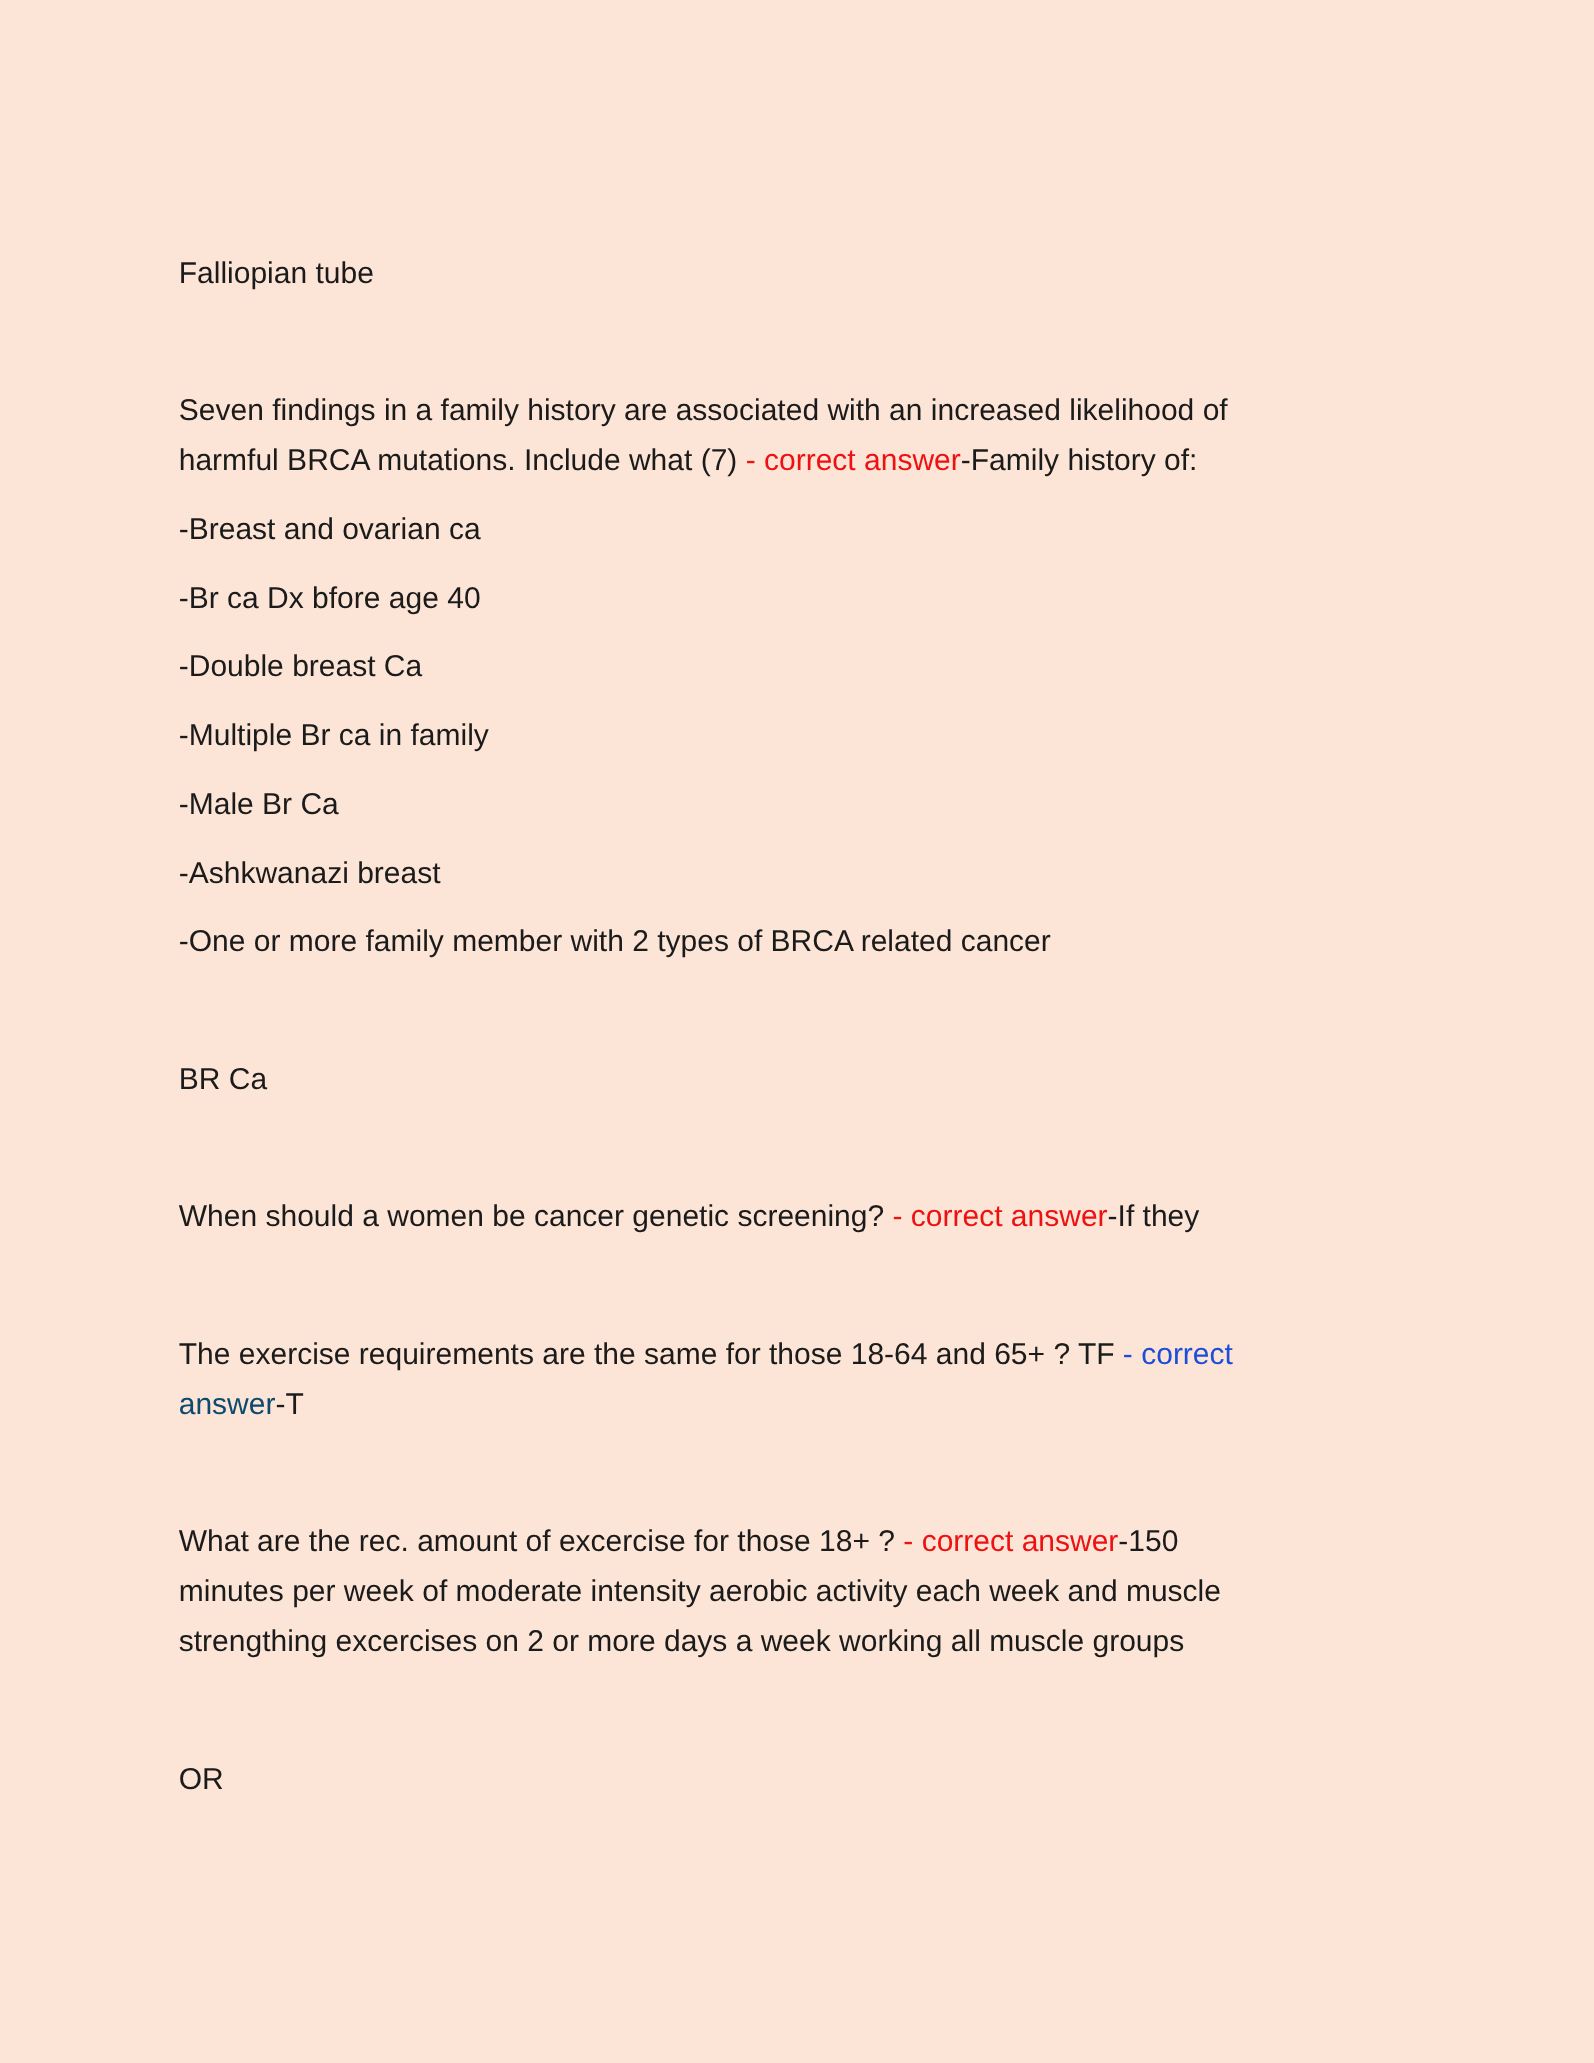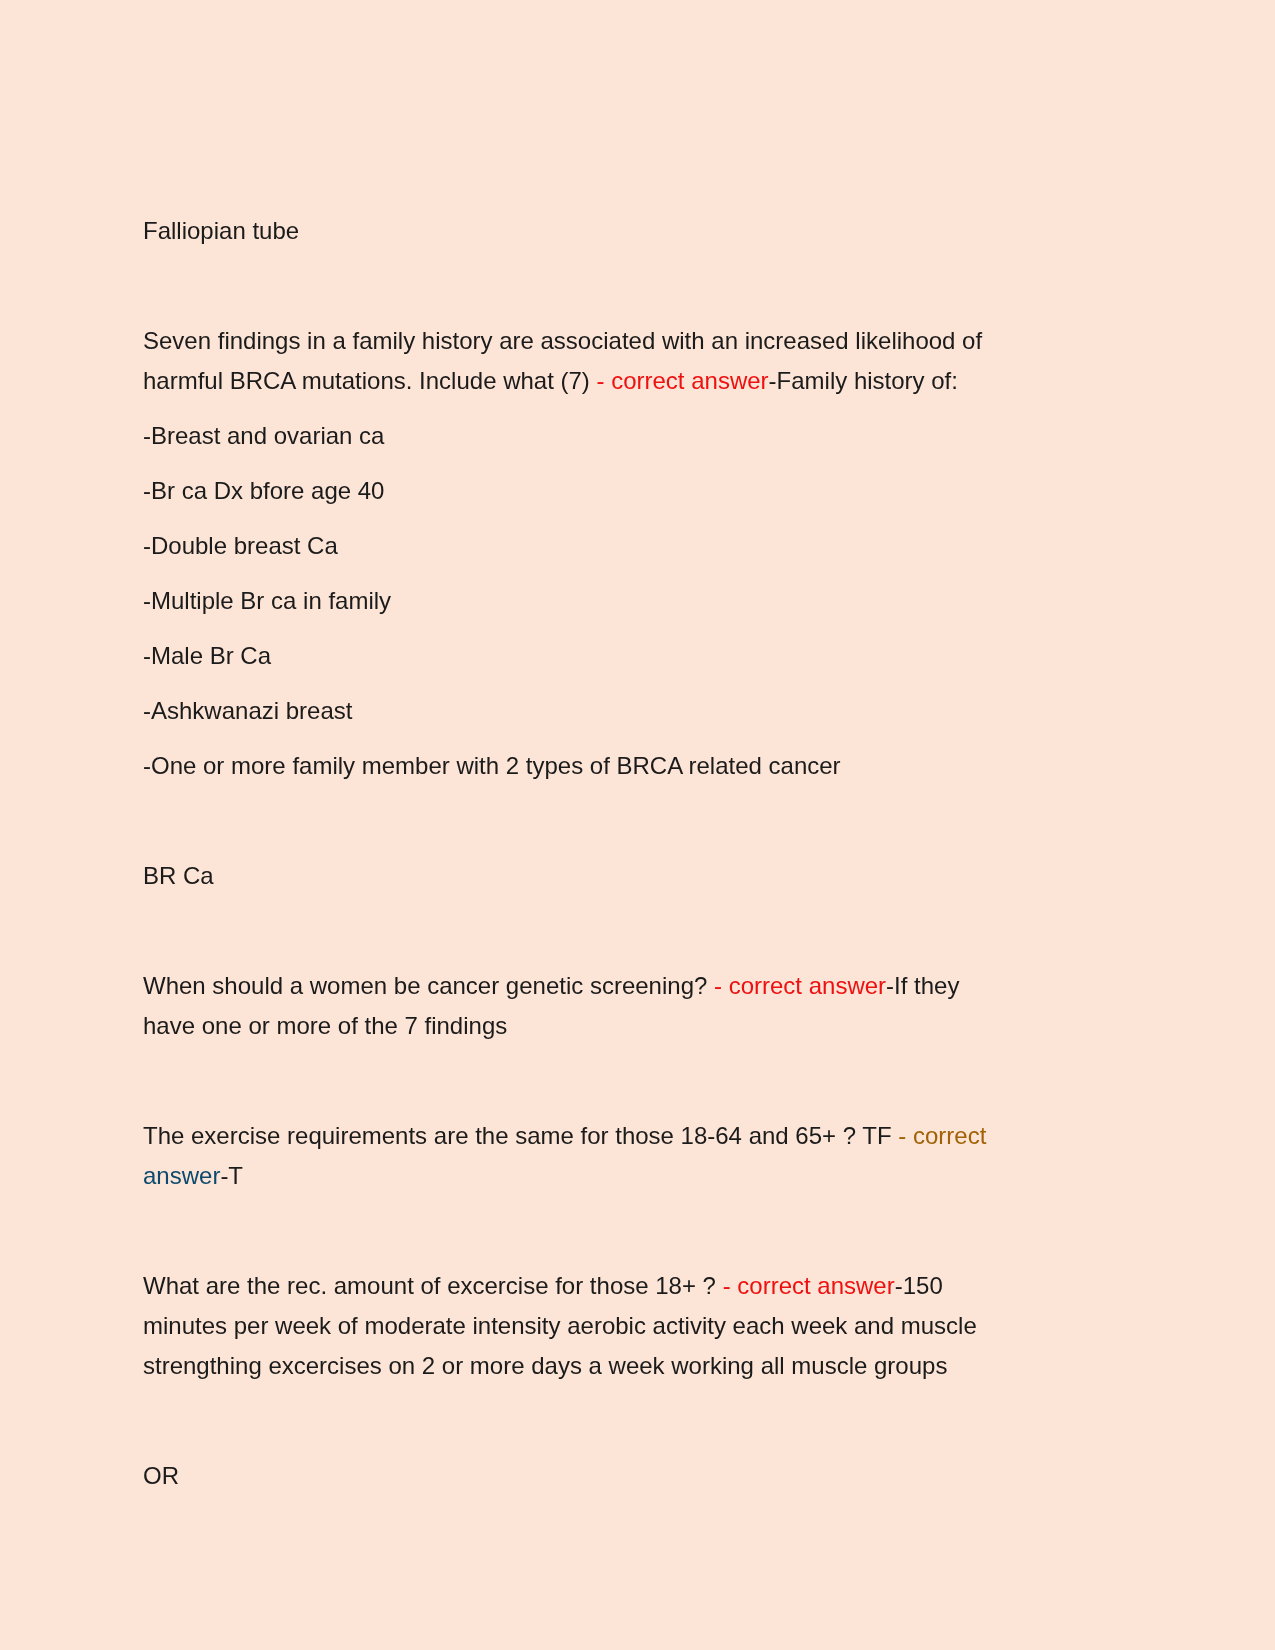--- a/index.html
+++ b/index.html
@@ -7,21 +7,20 @@
     width: 1275px;
     height: 1650px;
     background: #fce4d6;
     overflow: hidden;
     font-family: "Liberation Sans", sans-serif;
   }
   .page {
     width: 1275px;
     height: 1356px;
     box-sizing: border-box;
-    margin-top: 12px;
   }
   .doc {
     box-sizing: border-box;
     padding: 199px 143px 0 143px;
     font-size: 24px;
     line-height: 40px;
     color: #1b1b1b;
   }
   .block { margin-top: 15px; }
   .block:first-child { margin-top: 0; }
@@ -60,24 +59,23 @@
         <div class="line"><span class="plain">-Ashkwanazi breast</span></div>
       </div>
       <div class="block">
         <div class="line"><span class="plain">-One or more family member with 2 types of BRCA related cancer</span></div>
       </div>
       <div class="block gap">
         <div class="line"><span class="plain">BR Ca</span></div>
       </div>
       <div class="block gap">
         <div class="line"><span class="plain">When should a women be cancer genetic screening? </span><span class="marker" style="color: rgb(238, 17, 17);">- correct answer</span><span class="plain">-If they</span></div>
-        <div class="line"><span class="plain">have one or more of the 7 findings</span></div>
       </div>
       <div class="block gap">
-        <div class="line"><span class="plain">The exercise requirements are the same for those 18-64 and 65+ ? TF </span><span class="marker" style="color: #a16207;">- correct</span></div>
+        <div class="line"><span class="plain">The exercise requirements are the same for those 18-64 and 65+ ? TF </span><span class="marker" style="color: #1d4ed8;">- correct</span></div>
         <div class="line"><span class="marker" style="color: #0c4a6e;">answer</span><span class="plain">-T</span></div>
       </div>
       <div class="block gap">
         <div class="line"><span class="plain">What are the rec. amount of excercise for those 18+ ? </span><span class="marker" style="color: rgb(238, 17, 17);">- correct answer</span><span class="plain">-150</span></div>
         <div class="line"><span class="plain">minutes per week of moderate intensity aerobic activity each week and muscle</span></div>
         <div class="line"><span class="plain">strengthing excercises on 2 or more days a week working all muscle groups</span></div>
       </div>
       <div class="block gap">
         <div class="line"><span class="plain">OR</span></div>
       </div>

